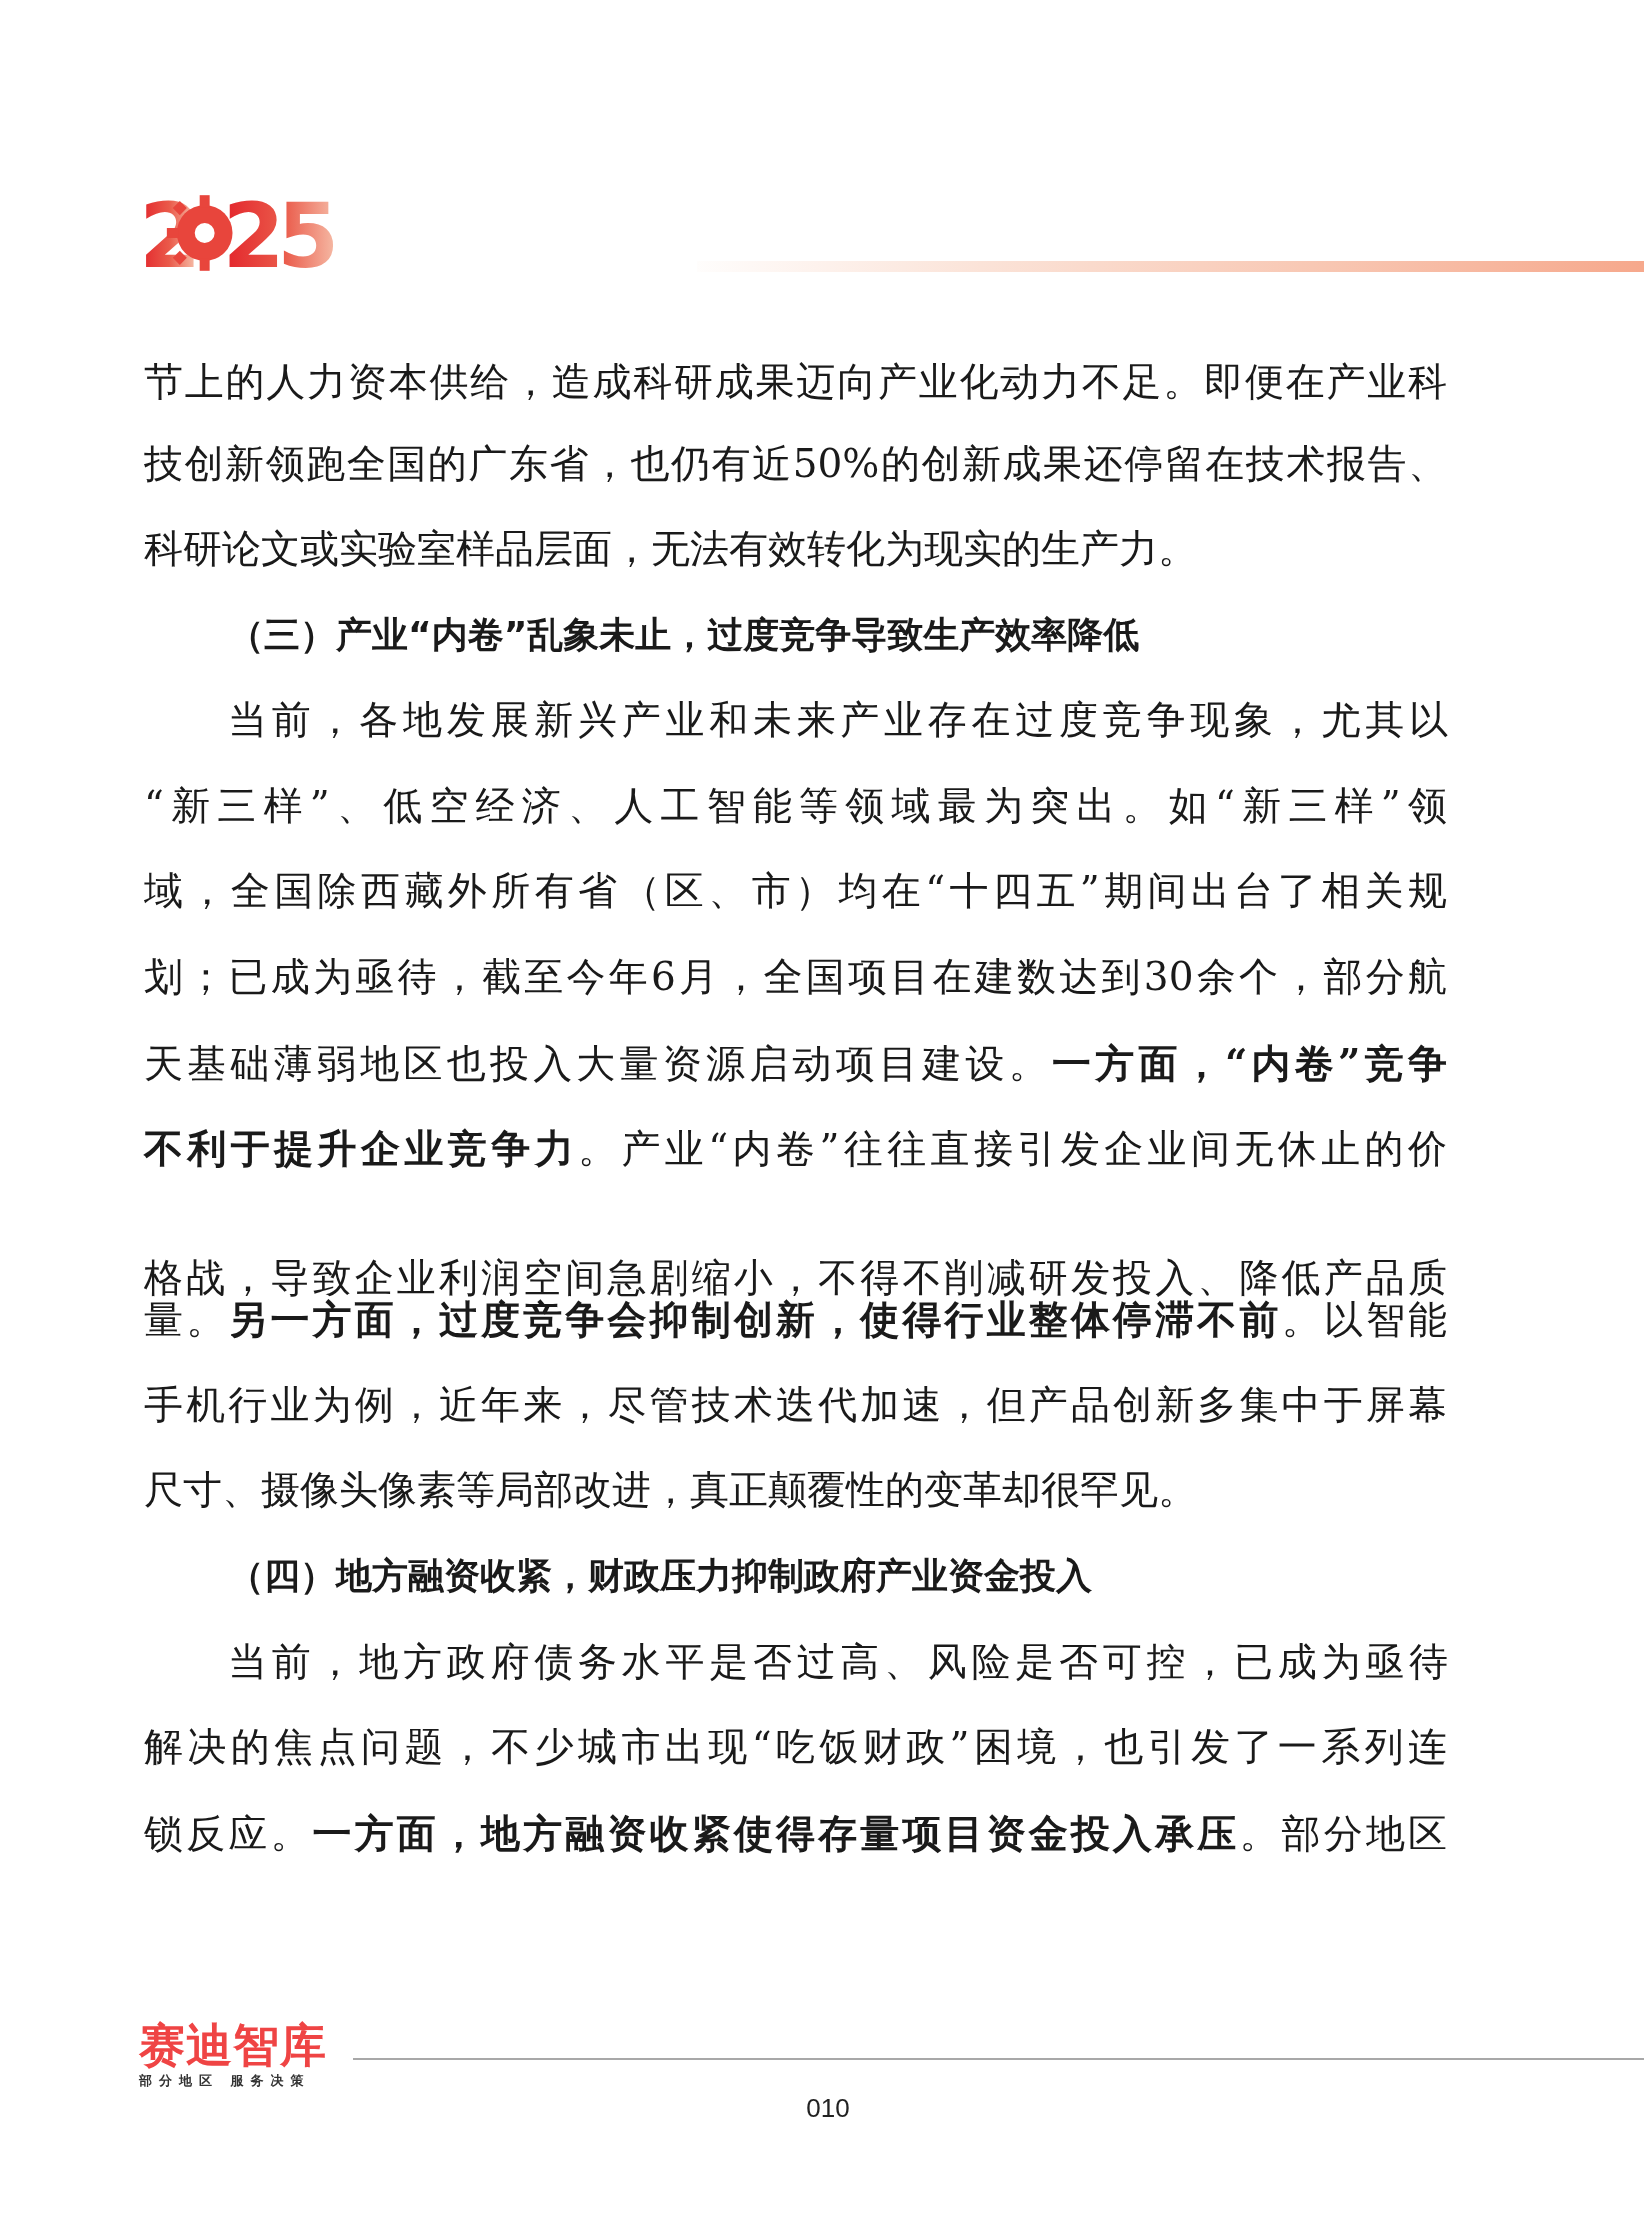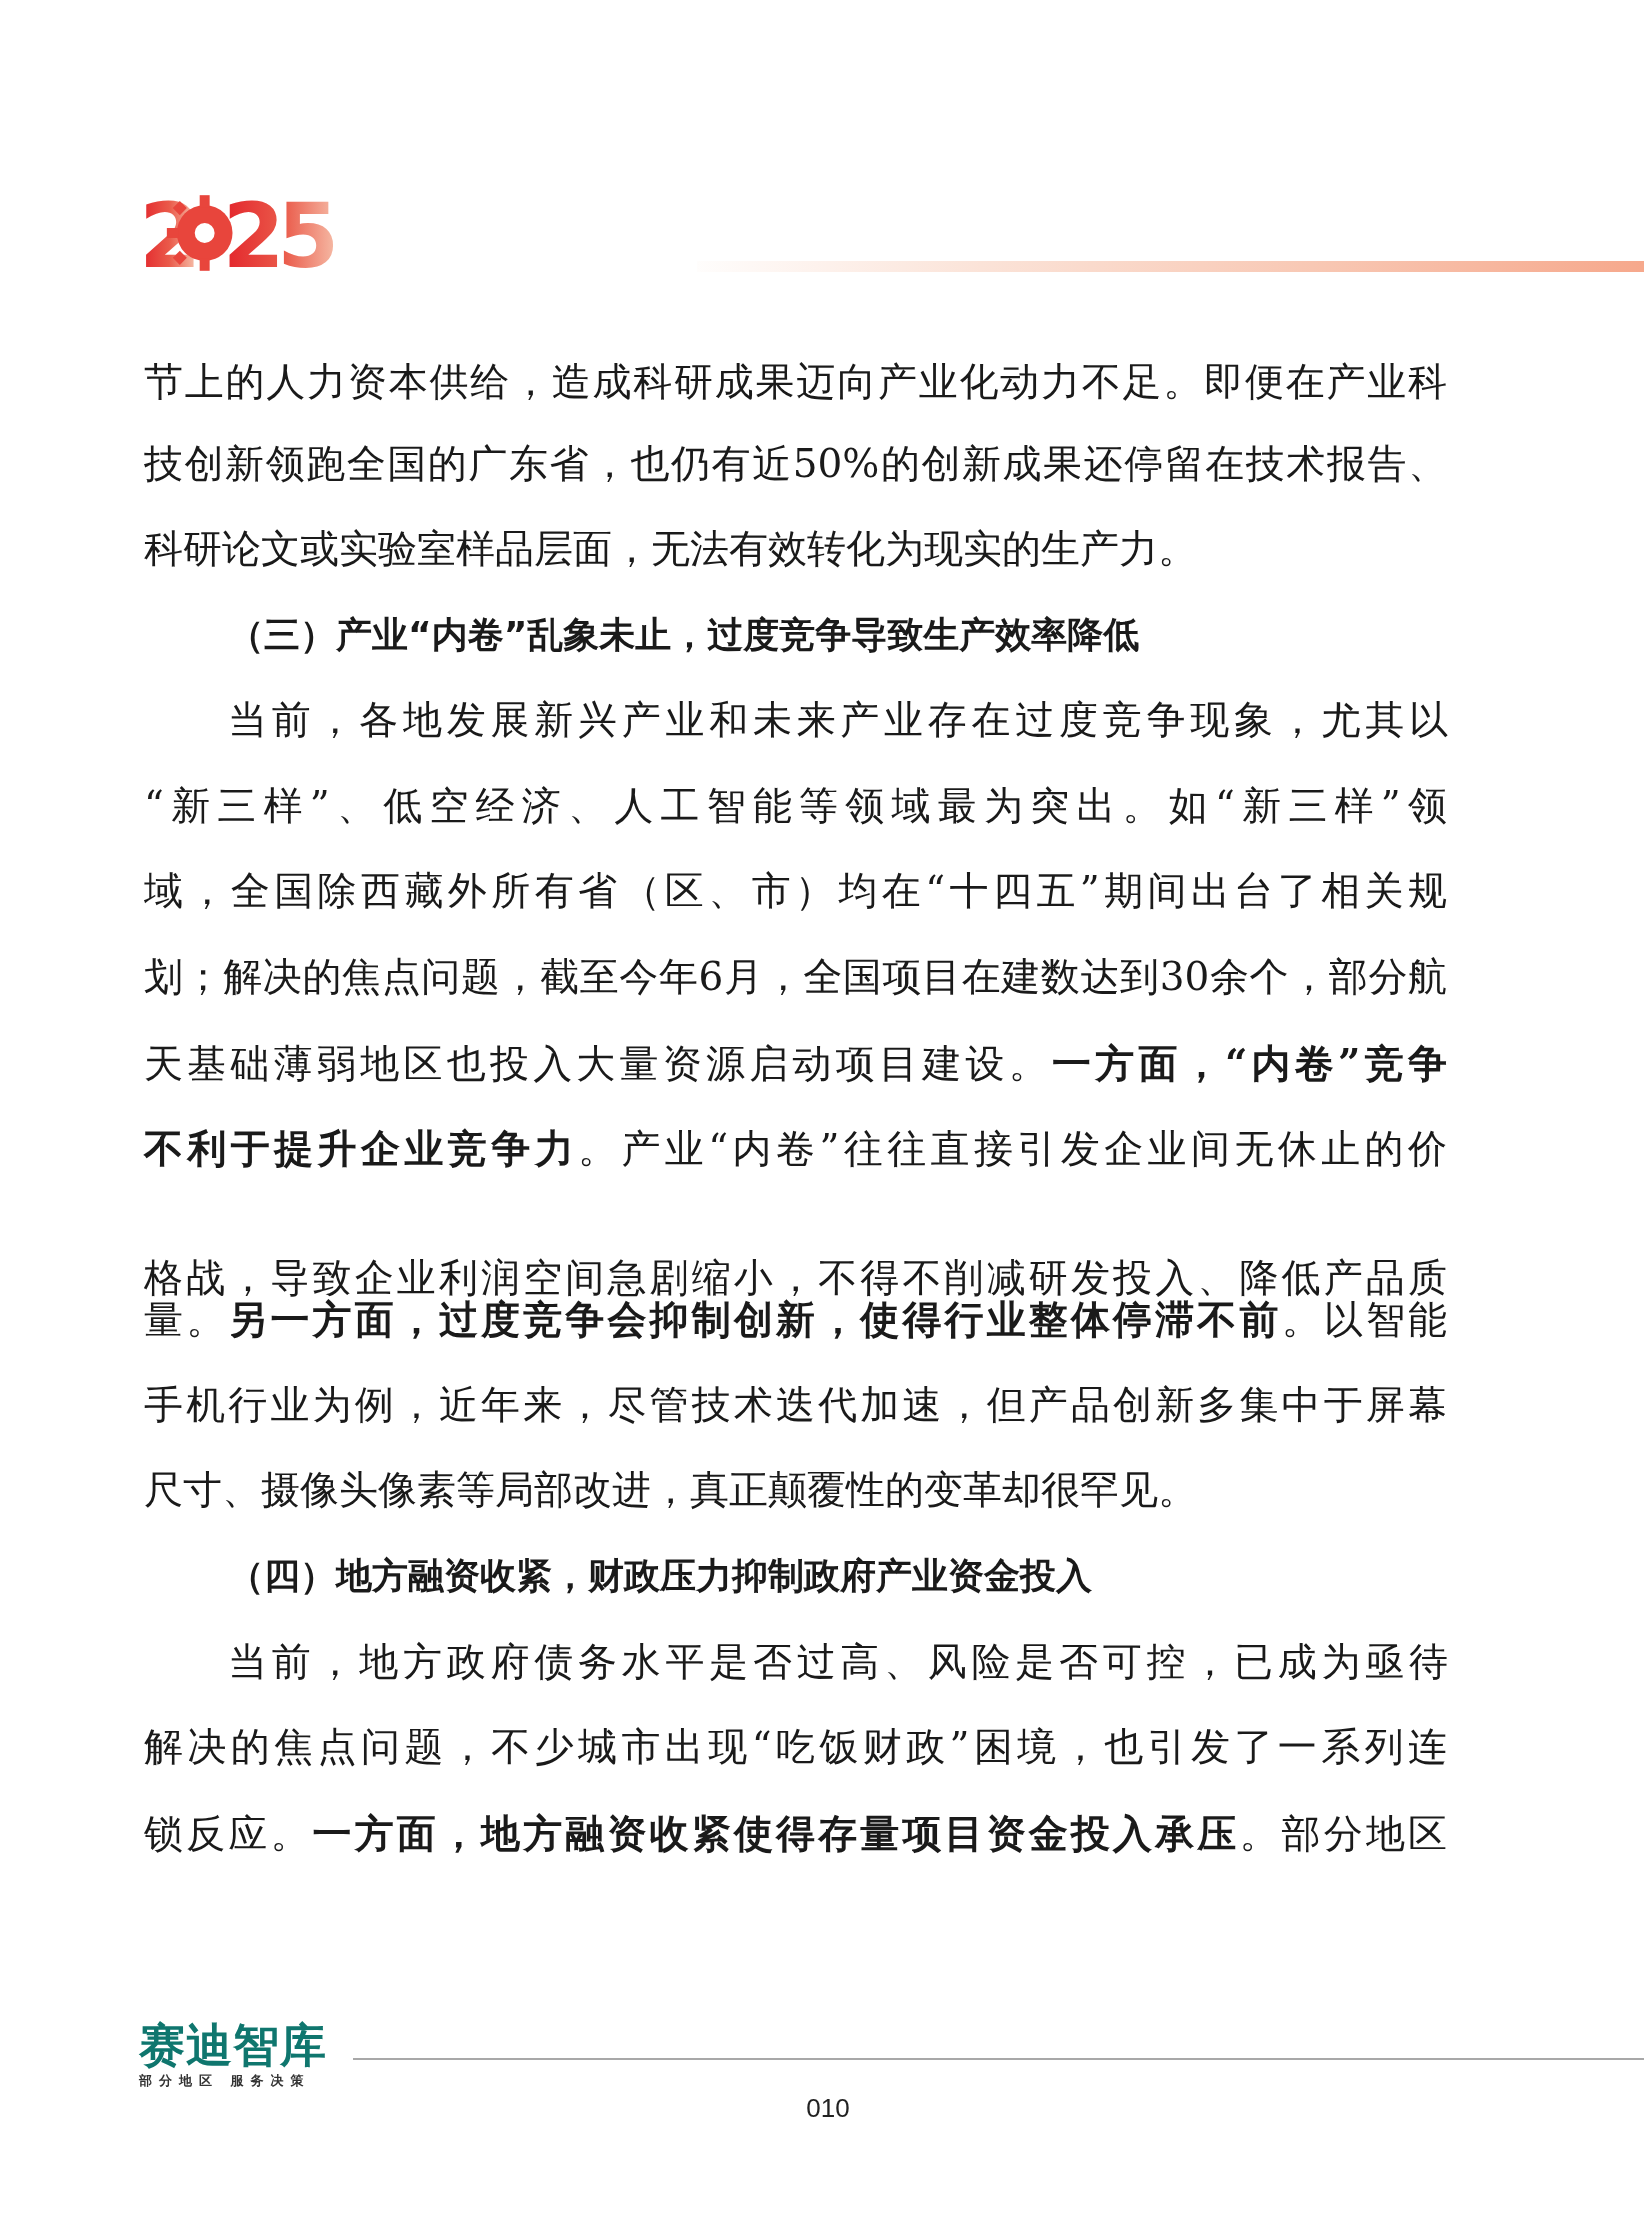--- a/index.html
+++ b/index.html
@@ -20,21 +20,21 @@
     .line { position: absolute; left: 0; width: 1303px; height: 60px; font-size: 39px; line-height: 60px;
             white-space: nowrap; text-align: justify; text-align-last: justify; letter-spacing: 0; }
     .line.last { text-align-last: left; }
     .line.indent { padding-left: 84px; width: 1220px; }
     .line.heading { padding-left: 84px; width: auto; text-align: left; text-align-last: left;
                     font-weight: bold; font-family: "DejaVu Sans", "Liberation Sans", sans-serif; font-size: 36px; }
     .b { font-weight: bold; }
 
     
     .footer-logo { position: absolute; left: 139px; top: 2020px; }
-    .footer-logo .brand { font-family: "DejaVu Sans", "Liberation Sans", sans-serif; font-weight: bold; color: #0f766e;
+    .footer-logo .brand { font-family: "DejaVu Sans", "Liberation Sans", sans-serif; font-weight: bold; color: #ef4444;
                           font-size: 46px; line-height: 50px; letter-spacing: 1px; white-space: nowrap; }
     .footer-logo .slogan { font-family: "DejaVu Sans", "Liberation Sans", sans-serif; font-weight: bold; color: #333;
                            font-size: 13px; line-height: 18px; letter-spacing: 7px; white-space: nowrap; margin-top: 2px; }
     .footer-rule { position: absolute; left: 353px; top: 2058px; width: 1291px; height: 2px; background: #a8a8a8; }
     .page-number { position: absolute; left: 0; width: 1646px; top: 2093px; text-align: center; padding-left: 0;
                    font-family: "Liberation Sans", "DejaVu Sans", sans-serif; font-size: 26px; color: #222; }
     .page-number span { display: inline-block; margin-left: 10px; }
   </style>
 </head>
 <body>
@@ -69,21 +69,21 @@
 
   <div class="line" style="top:4px"><span>节上的人力资本供给，造成科研成果迈向产业化动力不足。即便在产业科</span></div>
   <div class="line" style="top:86px"><span>技创新领跑全国的广东省，也仍有近50%的创新成果还停留在技术报告、</span></div>
   <div class="line last" style="top:171px"><span>科研论文或实验室样品层面，无法有效转化为现实的生产力。</span></div>
 
   <div class="line heading" style="top:257px">（三）产业“内卷”乱象未止，过度竞争导致生产效率降低</div>
 
   <div class="line indent" style="top:342px"><span>当前，各地发展新兴产业和未来产业存在过度竞争现象，尤其以</span></div>
   <div class="line" style="top:428px"><span>“新三样”、低空经济、人工智能等领域最为突出。如“新三样”领</span></div>
   <div class="line" style="top:513px"><span>域，全国除西藏外所有省（区、市）均在“十四五”期间出台了相关规</span></div>
-  <div class="line" style="top:599px"><span>划；解决的焦点问题，截至今年6月，全国项目在建数达到30余个，部分航</span></div>
+  <div class="line" style="top:599px"><span>划；已成为亟待，截至今年6月，全国项目在建数达到30余个，部分航</span></div>
   <div class="line" style="top:685px"><span>天基础薄弱地区也投入大量资源启动项目建设。</span><span class="b">一方面，“内卷”竞争</span></div>
   <div class="line" style="top:770px"><span class="b">不利于提升企业竞争力</span><span>。产业“内卷”往往直接引发企业间无休止的价</span></div>
   <div class="line" style="top:900px"><span>格战，导致企业利润空间急剧缩小，不得不削减研发投入、降低产品质</span></div>
   <div class="line" style="top:941px"><span>量。</span><span class="b">另一方面，过度竞争会抑制创新，使得行业整体停滞不前</span><span>。以智能</span></div>
   <div class="line" style="top:1027px"><span>手机行业为例，近年来，尽管技术迭代加速，但产品创新多集中于屏幕</span></div>
   <div class="line last" style="top:1112px"><span>尺寸、摄像头像素等局部改进，真正颠覆性的变革却很罕见。</span></div>
 
   <div class="line heading" style="top:1198px">（四）地方融资收紧，财政压力抑制政府产业资金投入</div>
 
   <div class="line indent" style="top:1284px"><span>当前，地方政府债务水平是否过高、风险是否可控，已成为亟待</span></div>

